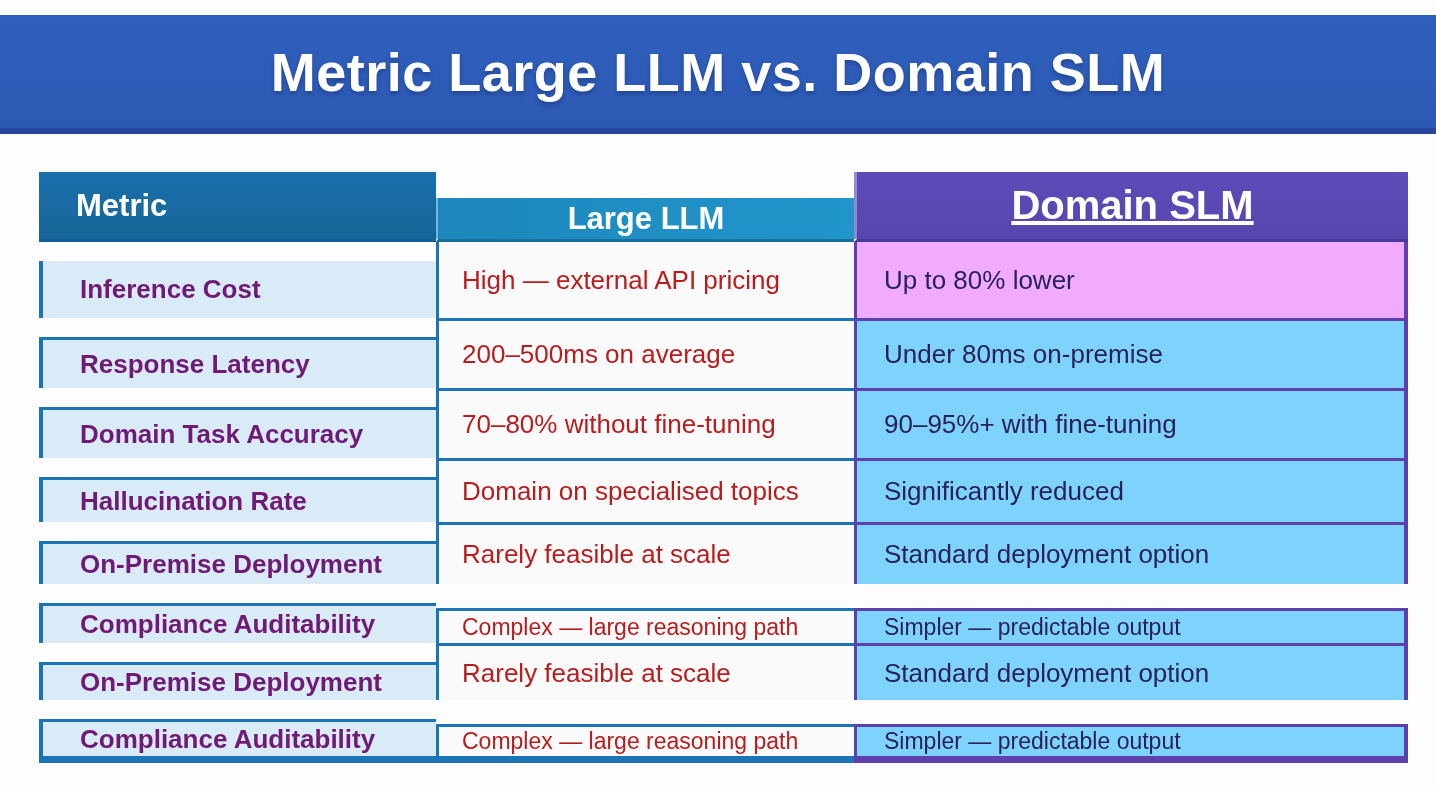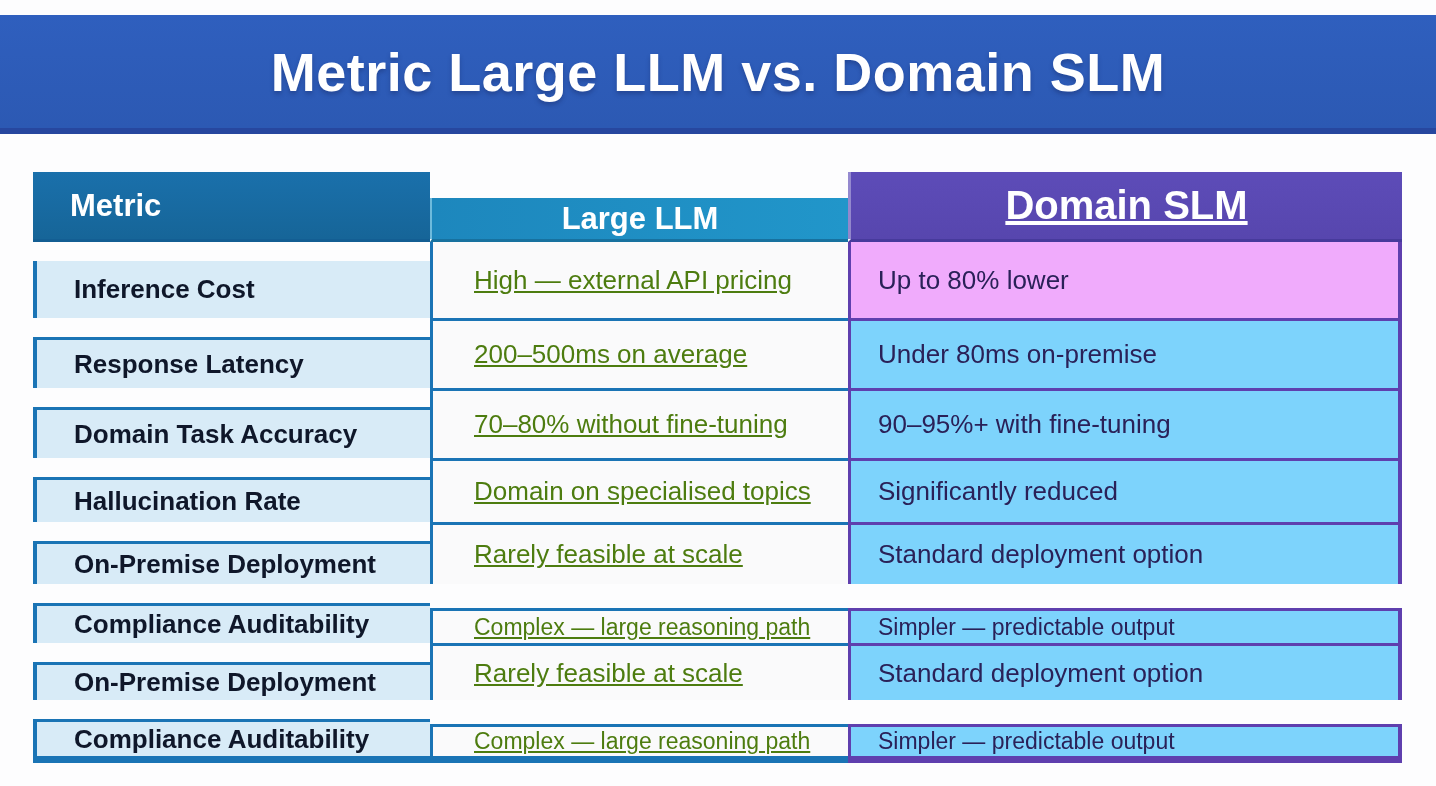--- a/index.html
+++ b/index.html
@@ -30,21 +30,21 @@
   .banner-title {
     color: #ffffff;
     font-size: 54px;
     font-weight: 700;
     letter-spacing: 0.5px;
     text-shadow: 0 3px 4px rgba(20, 35, 90, 0.35);
   }
   
   .cmp-table {
     position: absolute;
-    left: 33px; top: 172px;
+    left: 39px; top: 172px;
     width: 1369px;
     display: grid;
     grid-template-columns: 397px 418px 554px;
     grid-template-rows: 70px 76px 70px 70px 64px 62px 59px 57px 63px;
     box-sizing: border-box;
   }
   .cmp-table > div {
     box-sizing: border-box;
     display: flex;
     align-items: center;
@@ -70,31 +70,30 @@
     background: linear-gradient(180deg, #5d4cb8 0%, #5746ae 100%);
     color: #ffffff; font-size: 40px; font-weight: 700;
     justify-content: center;
     border-left: 3px solid rgba(255,255,255,0.35);
     border-bottom: 3px solid #473a9c;
     text-decoration: underline;
   }
   
   .c1 {
     background: #d8ebf7;
-    color: #0f172a; font-size: 26px; font-weight: 700;
+    color: #701a75; font-size: 26px; font-weight: 700;
     padding-left: 37px;
     border-left: 4px solid #1a74b5;
     margin-top: 19px;
   }
   .c2 {
     background: #fafafb;
-    color: #4d7c0f; font-size: 26px;
-    padding-left: 41px;
+    color: #b91c1c; font-size: 26px;
+    padding-left: 23px;
     border-left: 3px solid #1a74b5;
-    text-decoration: underline;
   }
   .c3 {
     background: #7dd3fc;
     color: #2a2158; font-size: 26px;
     padding-left: 27px;
     border-left: 3px solid #5f3fae;
     border-right: 4px solid #5f3fae;
   }
   
   .cmp-table > div.c3.first {

